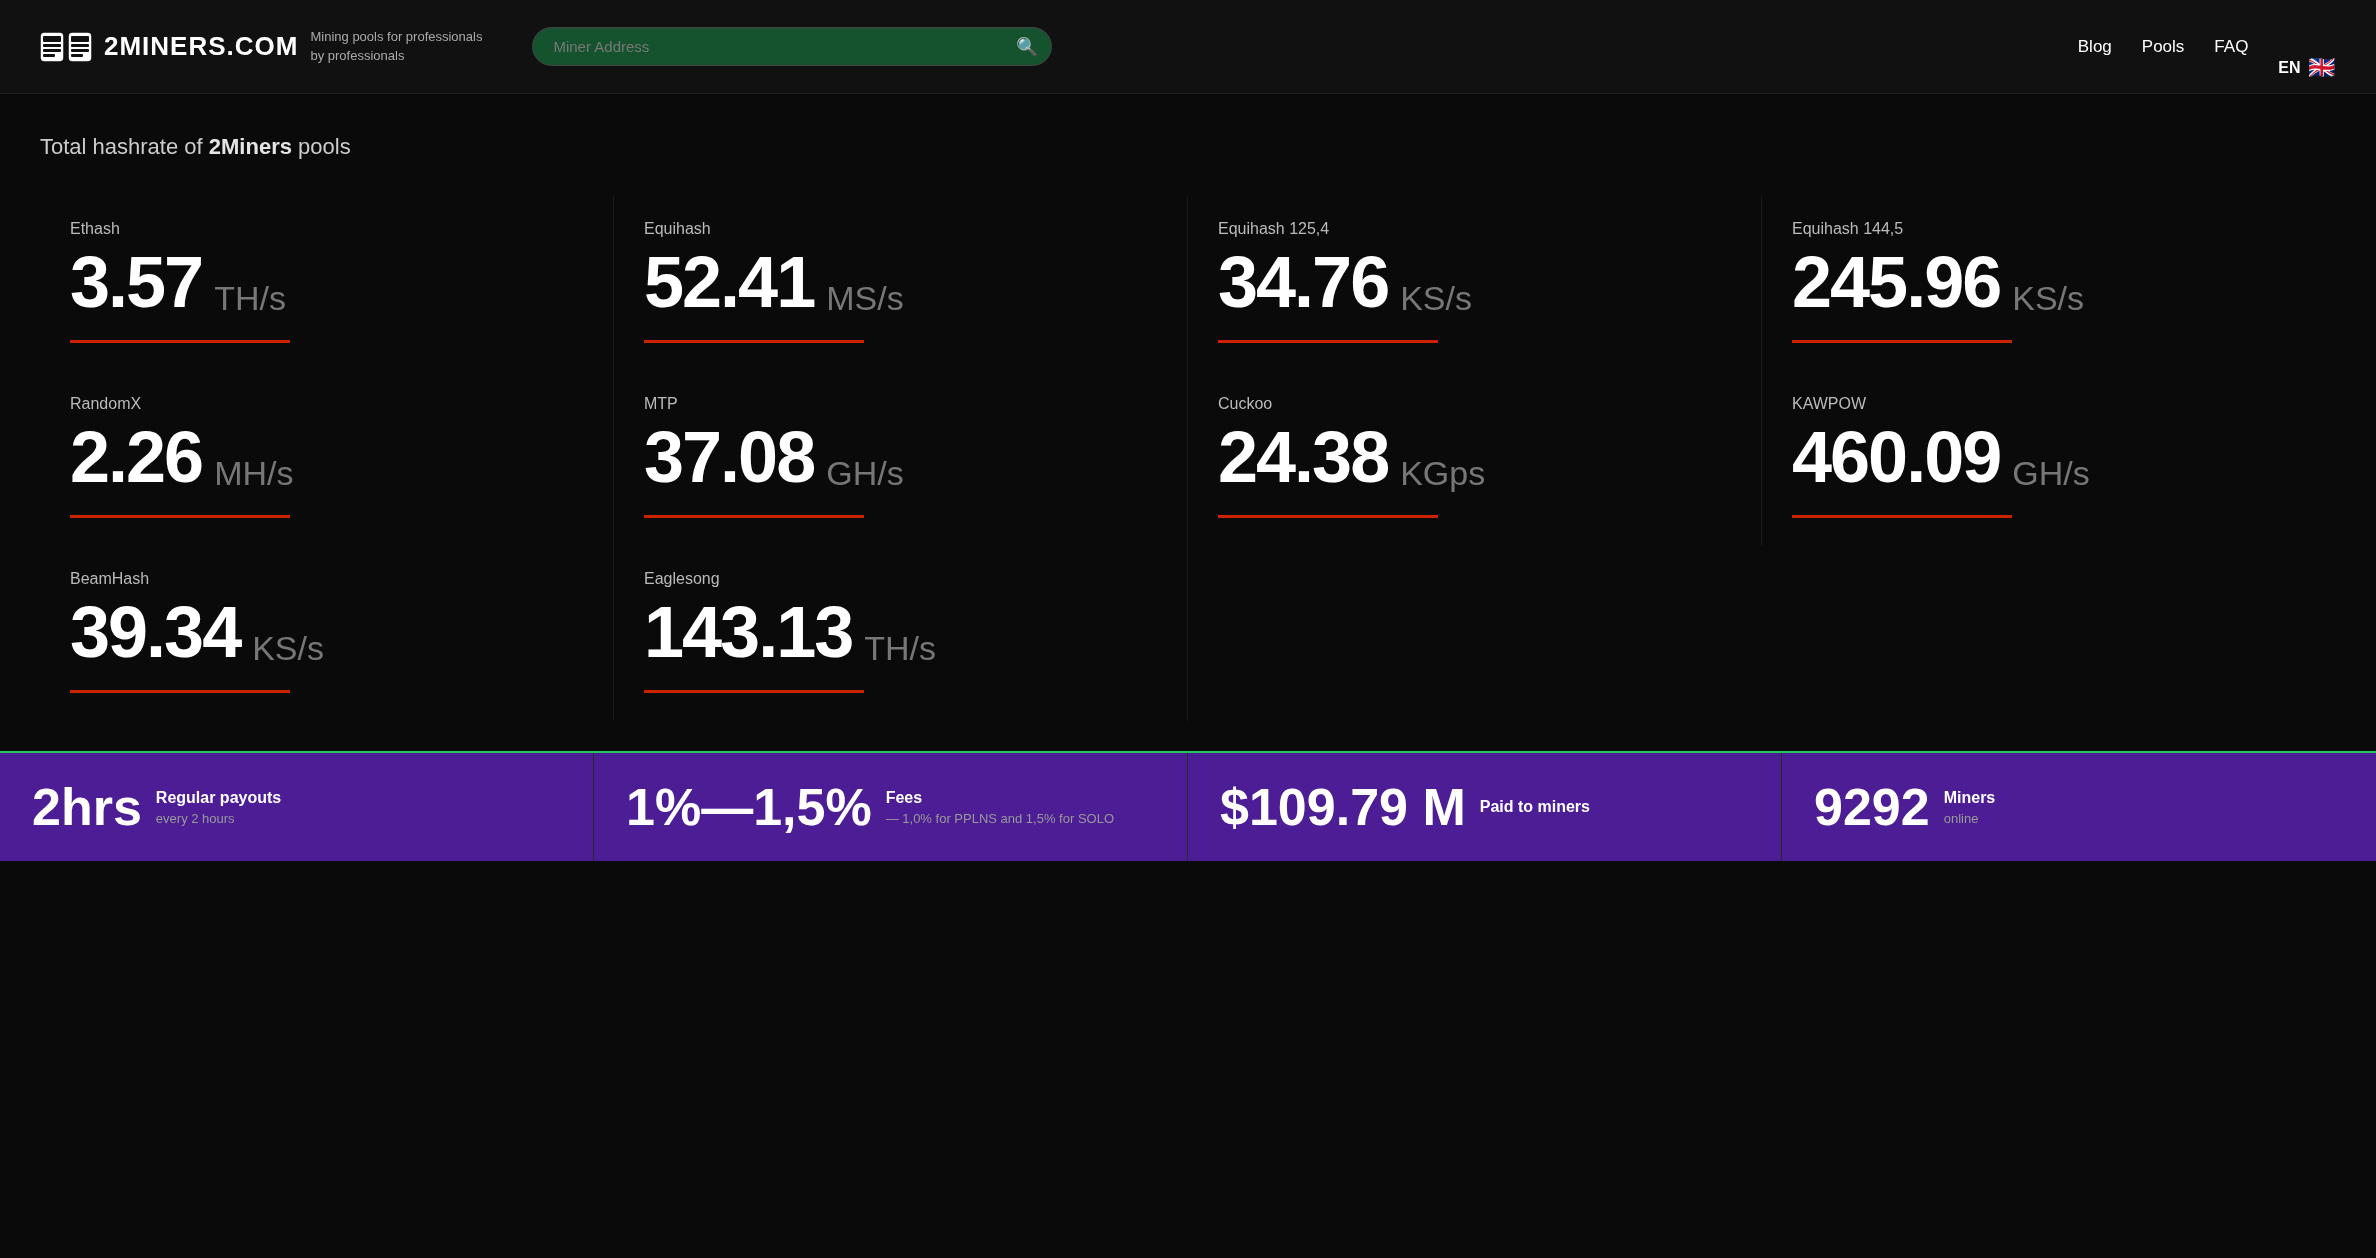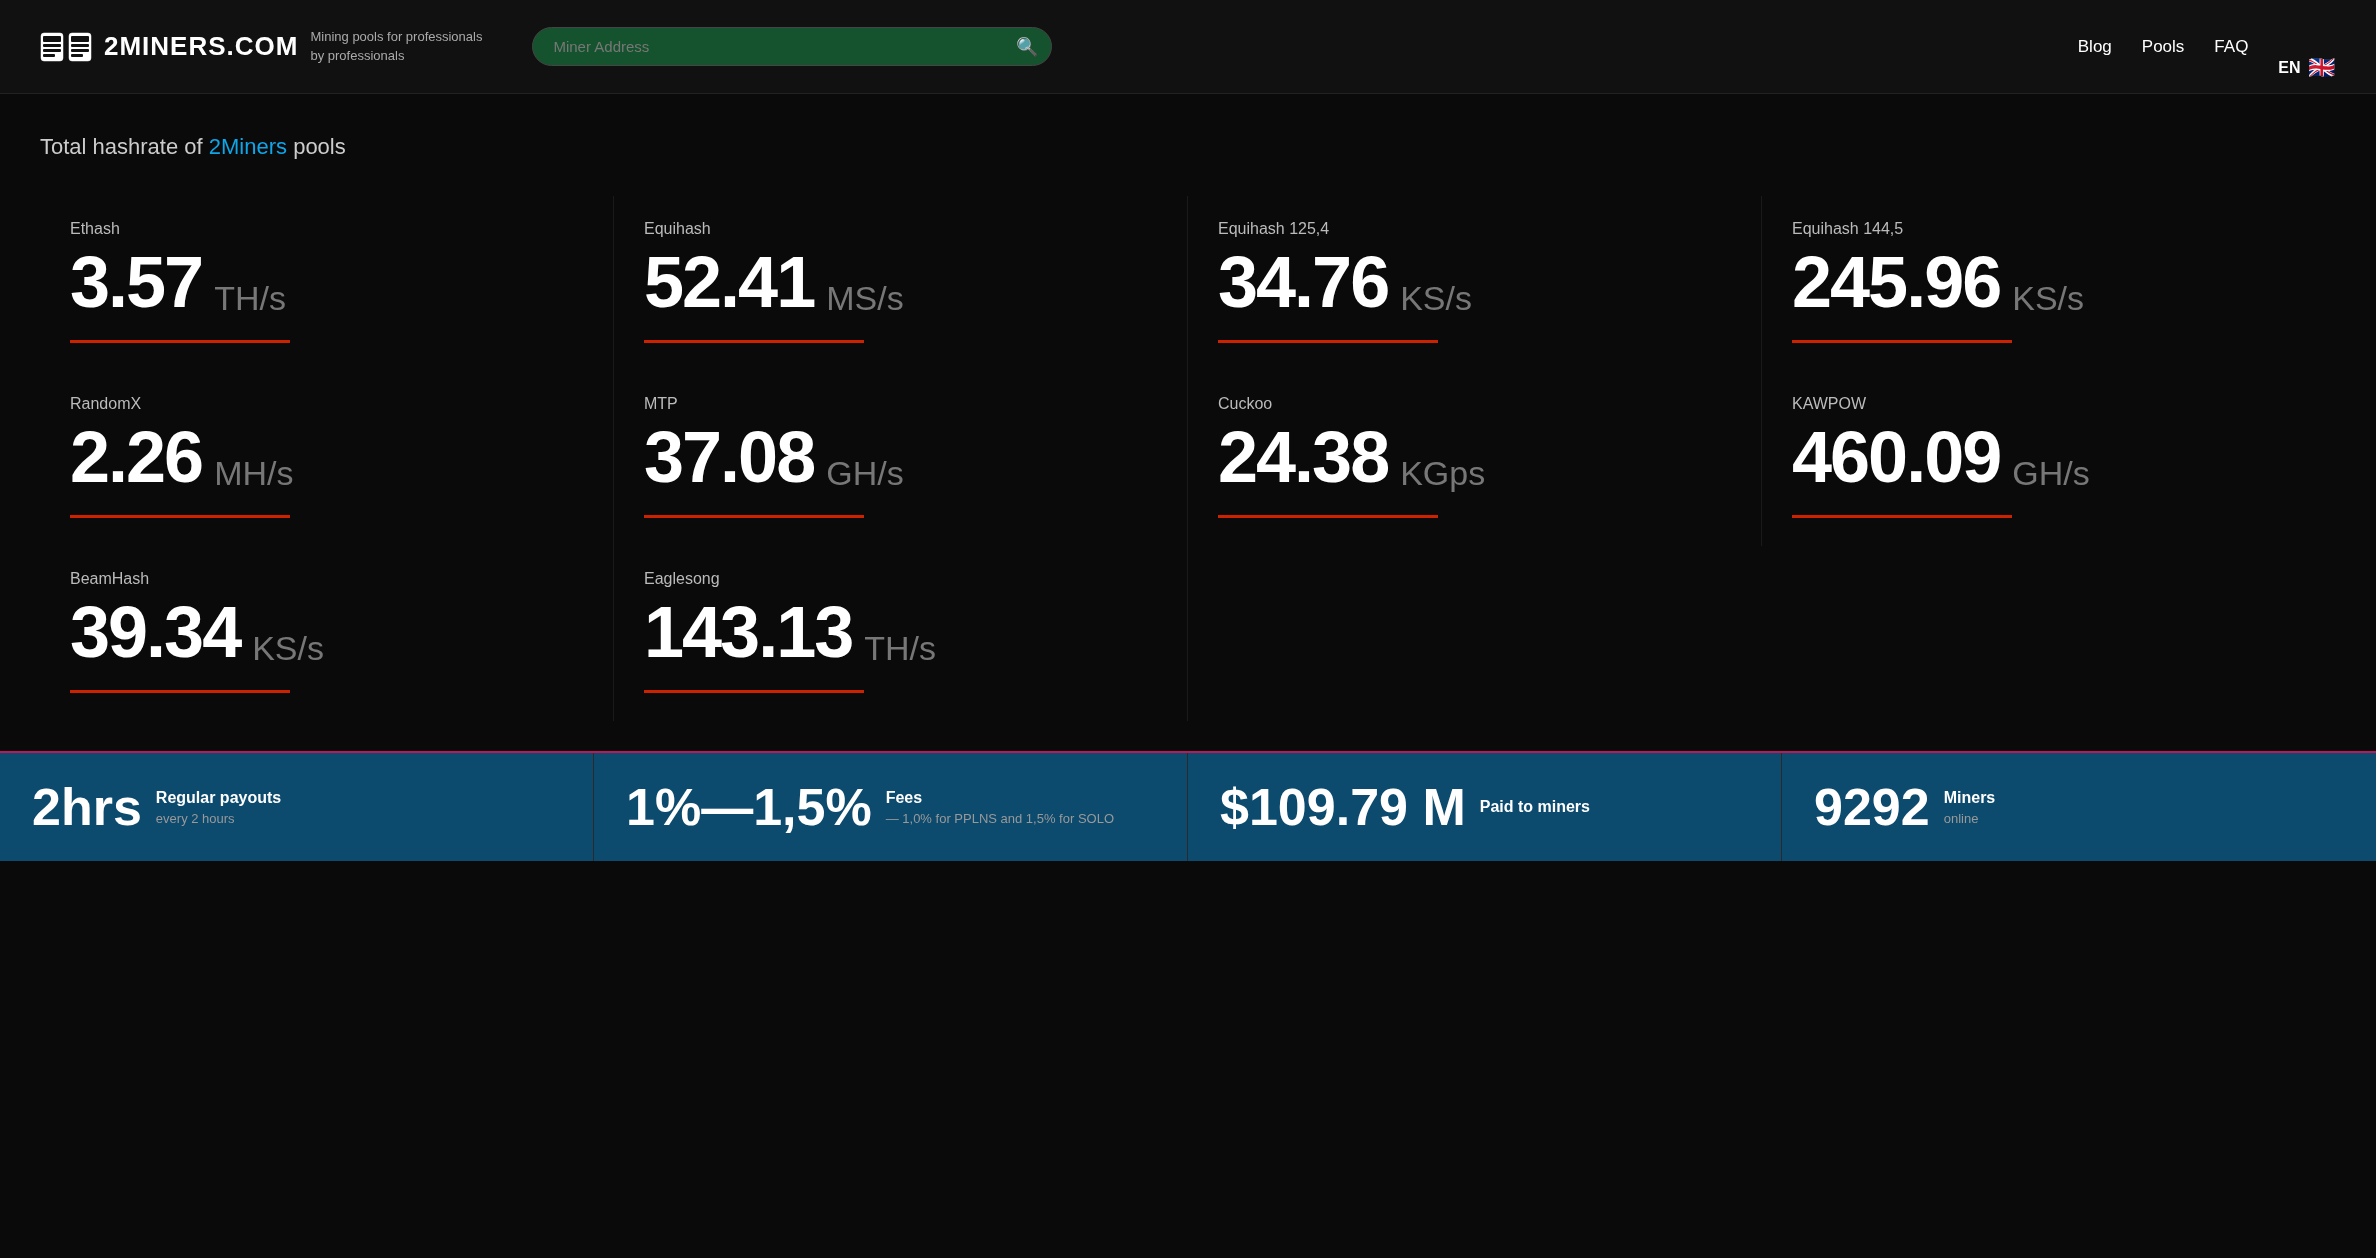--- a/index.html
+++ b/index.html
@@ -97,22 +97,22 @@
     .main {
       padding: 40px 40px 0 40px;
     }
     .page-title {
       font-size: 22px;
       font-weight: 400;
       color: #ccc;
       margin-bottom: 36px;
     }
     .page-title strong {
-      color: #0ea5e9;
-      font-weight: 400;
+      color: #e5e5e5;
+      font-weight: 700;
     }
 
     
     .hashrate-grid {
       display: grid;
       grid-template-columns: repeat(4, 1fr);
       gap: 0;
     }
     .hashrate-cell {
       padding: 24px 30px 28px 30px;
@@ -153,22 +153,22 @@
     }
     
     .hashrate-cell.empty {
       border-right: none;
     }
 
     
     .footer-bar {
       display: grid;
       grid-template-columns: repeat(4, 1fr);
-      background: #0c4a6e;
-      border-top: 2px solid #be185d;
+      background: #4c1d95;
+      border-top: 2px solid #22c55e;
       margin-top: 30px;
     }
     .footer-cell {
       padding: 28px 32px;
       border-right: 1px solid #2a2a2a;
       display: flex;
       align-items: center;
       gap: 14px;
     }
     .footer-cell:last-child {

